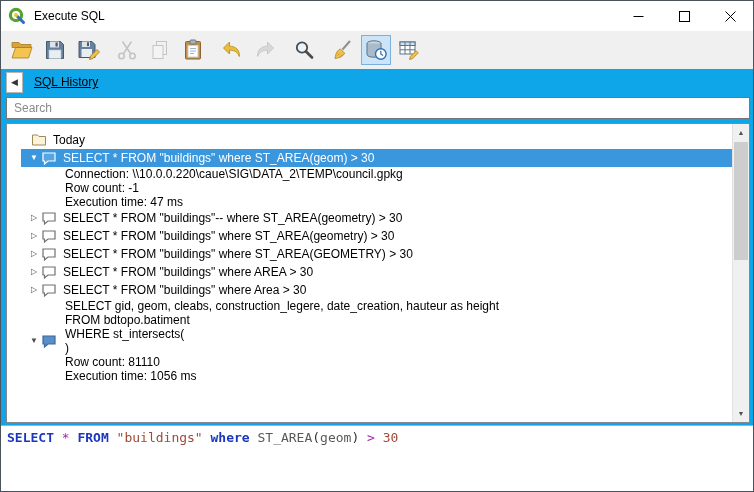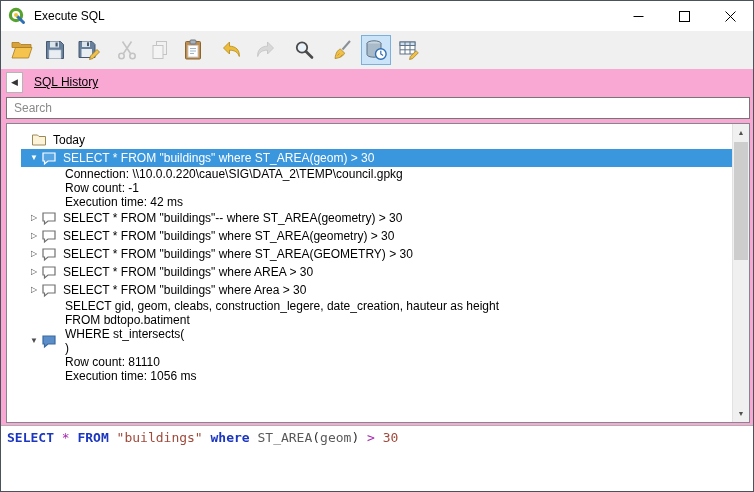--- a/index.html
+++ b/index.html
@@ -2,21 +2,21 @@
 <html style="--sel: #3a96dd; --kw: #1b36c0; --op: #a62ab2; --id: #a0493a; --num: #a0493a; --fn: #5a5a5a;"><head>
 <meta charset="utf-8">
 <style>
   html,body{margin:0;padding:0;}
   body{width:754px;height:492px;overflow:hidden;background:#fff;
        font-family:"Liberation Sans",sans-serif;}
   *{box-sizing:border-box;}
   :root{--sel:#3a96dd;--kw:#1b36c0;--op:#a62ab2;--id:#a0493a;--num:#a0493a;--fn:#5a5a5a;}
 
   .window{position:relative;width:754px;height:492px;border:1px solid #4a525b;
-          background:#f9a8d4;overflow:hidden;}
+          background:#0ea5e9;overflow:hidden;}
 
   
   .titlebar{position:absolute;top:0;left:0;right:0;height:30px;background:#fff;
             display:flex;align-items:center;}
   .app-icon{width:18px;height:18px;margin-left:7px;flex:none;}
   .title-text{font-size:12px;color:#000;margin-left:8px;}
   .win-controls{margin-left:auto;display:flex;height:30px;}
   .win-btn{width:46px;height:30px;display:flex;align-items:center;justify-content:center;
            background:transparent;border:none;cursor:default;}
   .win-btn svg{width:11px;height:11px;}
@@ -224,21 +224,21 @@
 
       <div class="trow item sel">
         <span class="exp">▼</span>
         <svg class="ticon" viewBox="0 0 16 16">
           <path d="M2 3h12v8H7l-3.5 3v-3H2z" fill="rgba(255,255,255,.15)" stroke="#fff" stroke-width="1.2"></path>
         </svg>
         <span class="tlabel">SELECT * FROM "buildings" where ST_AREA(geom) &gt; 30</span>
       </div>
       <div class="drow">Connection: \\10.0.0.220\caue\SIG\DATA_2\TEMP\council.gpkg</div>
       <div class="drow">Row count: -1</div>
-      <div class="drow">Execution time: 42 ms</div>
+      <div class="drow">Execution time: 47 ms</div>
 
       <div class="trow item">
         <span class="exp">▷</span>
         <svg class="ticon" viewBox="0 0 16 16">
           <path d="M2 3h12v8H7l-3.5 3v-3H2z" fill="#fff" stroke="#707070" stroke-width="1.2"></path>
         </svg>
         <span class="tlabel">SELECT * FROM "buildings"-- where ST_AREA(geometry) &gt; 30</span>
       </div>
       <div class="trow item">
         <span class="exp">▷</span>

